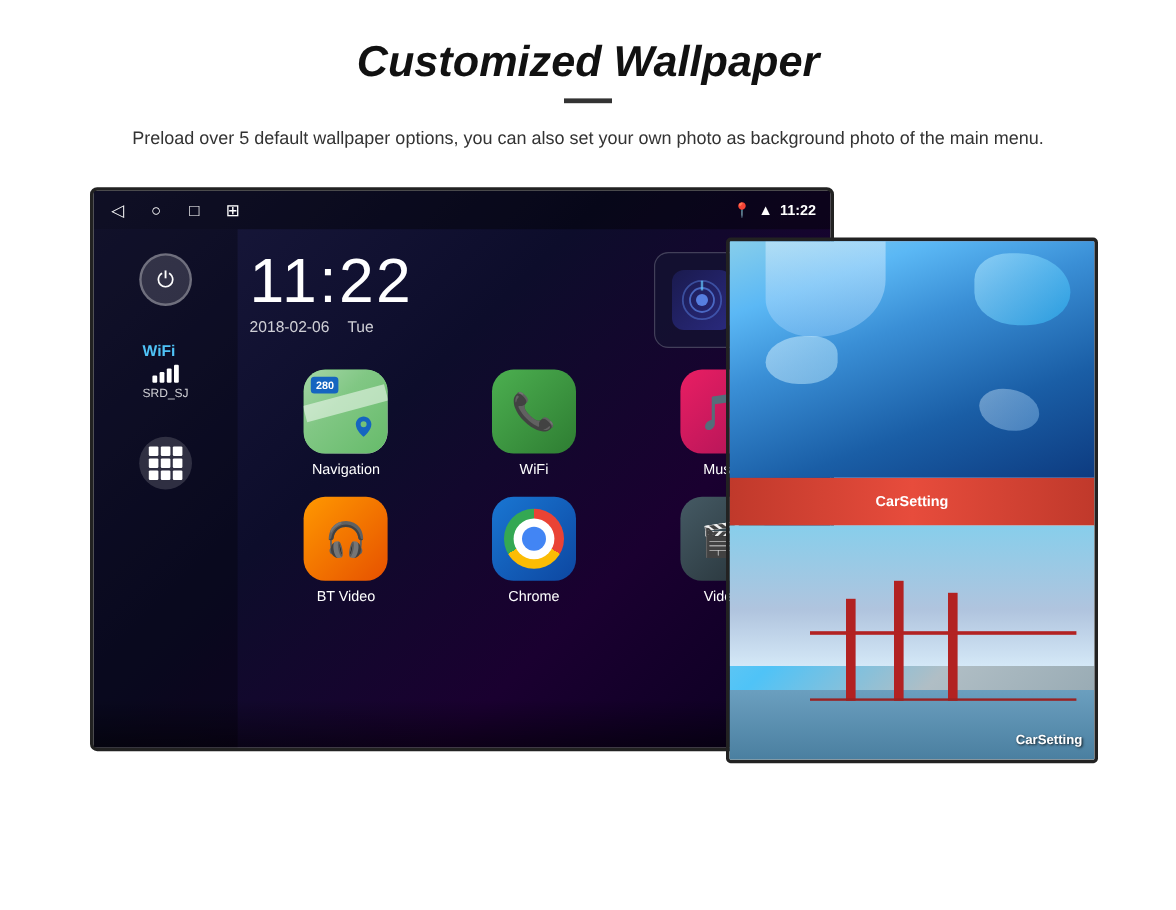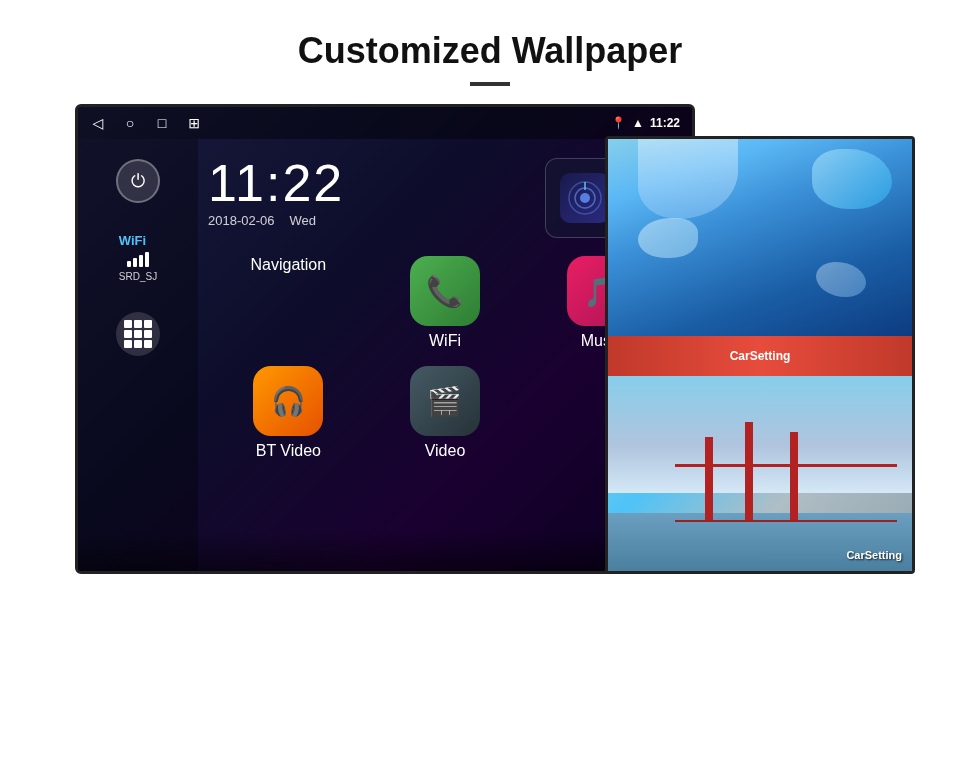--- a/index.html
+++ b/index.html
@@ -18,20 +18,21 @@
       flex-direction: column;
       align-items: center;
     }
 
     .page-title {
       font-size: 36px;
       font-weight: 900;
       color: #111;
       margin-bottom: 10px;
       text-align: center;
+      font-style: italic;
     }
 
     .title-divider {
       width: 40px;
       height: 4px;
       background: #333;
       margin: 0 auto 18px;
     }
 
     .page-description {
@@ -227,21 +228,21 @@
       display: flex;
       align-items: center;
       justify-content: center;
       font-size: 32px;
       position: relative;
       overflow: hidden;
     }
 
     .app-label {
       color: white;
-      font-size: 16px;
+      font-size: 12px;
       text-align: center;
     }
 
     
     .nav-app-icon {
       background: linear-gradient(135deg, #4CAF50 0%, #81C784 50%, #E8F5E9 100%);
       position: relative;
     }
 
     
@@ -400,21 +401,21 @@
       width: 830px;
     }
 
     .android-screen-wrapper {
       position: relative;
     }
 
     .preview-panel {
       position: absolute;
       right: -10px;
-      top: 32px;
+      top: 42px;
       width: 310px;
       height: 438px;
       display: flex;
       flex-direction: column;
       border: 3px solid #222;
       border-radius: 4px;
       overflow: hidden;
     }
 
     
@@ -479,20 +480,21 @@
       border-radius: 50%;
       background: #4285F4;
     }
   </style>
 </head>
 <body>
 
 <div class="page-wrapper">
   <h1 class="page-title">Customized Wallpaper</h1>
   <div class="title-divider"></div>
+  <p class="page-description">Preload over 5 default wallpaper options, you can also set your own photo as background photo of the main menu.</p>
 
   <div class="android-with-previews">
     <div class="android-screen-wrapper">
       <div class="android-screen">
 
         <div class="status-bar">
           <div class="nav-icons">
             <span class="nav-icon">◁</span>
             <span class="nav-icon">○</span>
             <span class="nav-icon">□</span>
@@ -536,21 +538,21 @@
             </div>
           </div>
 
           <div class="center-content">
 
             <div style="display:flex; align-items:center; padding: 8px 10px; gap: 12px;">
               <div class="clock-area" style="flex:1; text-align:left; padding: 0;">
                 <div class="clock-time">11:22</div>
                 <div class="clock-date" style="justify-content: flex-start; gap: 15px;">
                   <span>2018-02-06</span>
-                  <span>Wed</span>
+                  <span>Tue</span>
                 </div>
               </div>
 
               <div style="width:80px; height:80px; border-radius:12px; background:rgba(20,20,50,0.7); border:1px solid rgba(255,255,255,0.2); display:flex; align-items:center; justify-content:center; flex-shrink:0;">
                 <div style="width:50px; height:50px; border-radius:10px; background:linear-gradient(135deg,#1a1a4e,#2a2a7e); display:flex; align-items:center; justify-content:center;">
 
                   <svg width="36" height="36" viewBox="0 0 36 36">
                     <circle cx="18" cy="18" r="16" fill="none" stroke="rgba(100,150,255,0.4)" stroke-width="1.5"></circle>
                     <circle cx="18" cy="18" r="10" fill="none" stroke="rgba(100,150,255,0.6)" stroke-width="1.5"></circle>
                     <circle cx="18" cy="18" r="5" fill="rgba(100,150,255,0.8)"></circle>
@@ -561,20 +563,30 @@
 
               <div style="display:flex; gap:10px; flex-shrink:0;">
                 <div style="color:white; font-size:24px; display:flex; align-items:center;">⏮</div>
                 <div style="color:white; font-size:20px; font-weight:bold; display:flex; align-items:center;">Ᵽ</div>
               </div>
             </div>
 
             <div class="apps-grid">
 
               <div class="app-icon-item">
+                <div class="app-icon-img nav-app-icon">
+                  <div class="map-bg"></div>
+                  <div class="map-road"></div>
+                  <div class="map-badge">280</div>
+                  <div class="map-pin">
+                    <svg width="20" height="20" viewBox="0 0 20 20">
+                      <path d="M10 2C6.5 2 3.5 5 3.5 8.5c0 5.25 6.5 10.5 6.5 10.5s6.5-5.25 6.5-10.5C16.5 5 13.5 2 10 2zm0 9a2.5 2.5 0 110-5 2.5 2.5 0 010 5z" fill="#1565C0"></path>
+                    </svg>
+                  </div>
+                </div>
                 <span class="app-label">Navigation</span>
               </div>
 
               <div class="app-icon-item">
                 <div class="app-icon-img phone-icon">
                   <span class="phone-handset">📞</span>
                 </div>
                 <span class="app-label">WiFi</span>
               </div>
 
@@ -585,20 +597,31 @@
                 <span class="app-label">Music</span>
               </div>
 
               <div class="app-icon-item">
                 <div class="app-icon-img btmusic-icon">
                   <span class="bt-headphone">🎧</span>
                 </div>
                 <span class="app-label">BT Video</span>
               </div>
 
+              <div class="app-icon-item">
+                <div class="app-icon-img chrome-icon-bg">
+                  <div class="chrome-svg-wrapper">
+                    <div class="chrome-ring"></div>
+                    <div class="chrome-ring-inner">
+                      <div class="chrome-center"></div>
+                    </div>
+                  </div>
+                </div>
+                <span class="app-label">Chrome</span>
+              </div>
 
               <div class="app-icon-item">
                 <div class="app-icon-img video-icon">
                   <span class="video-clapper">🎬</span>
                 </div>
                 <span class="app-label">Video</span>
               </div>
             </div>
           </div>
         </div>

